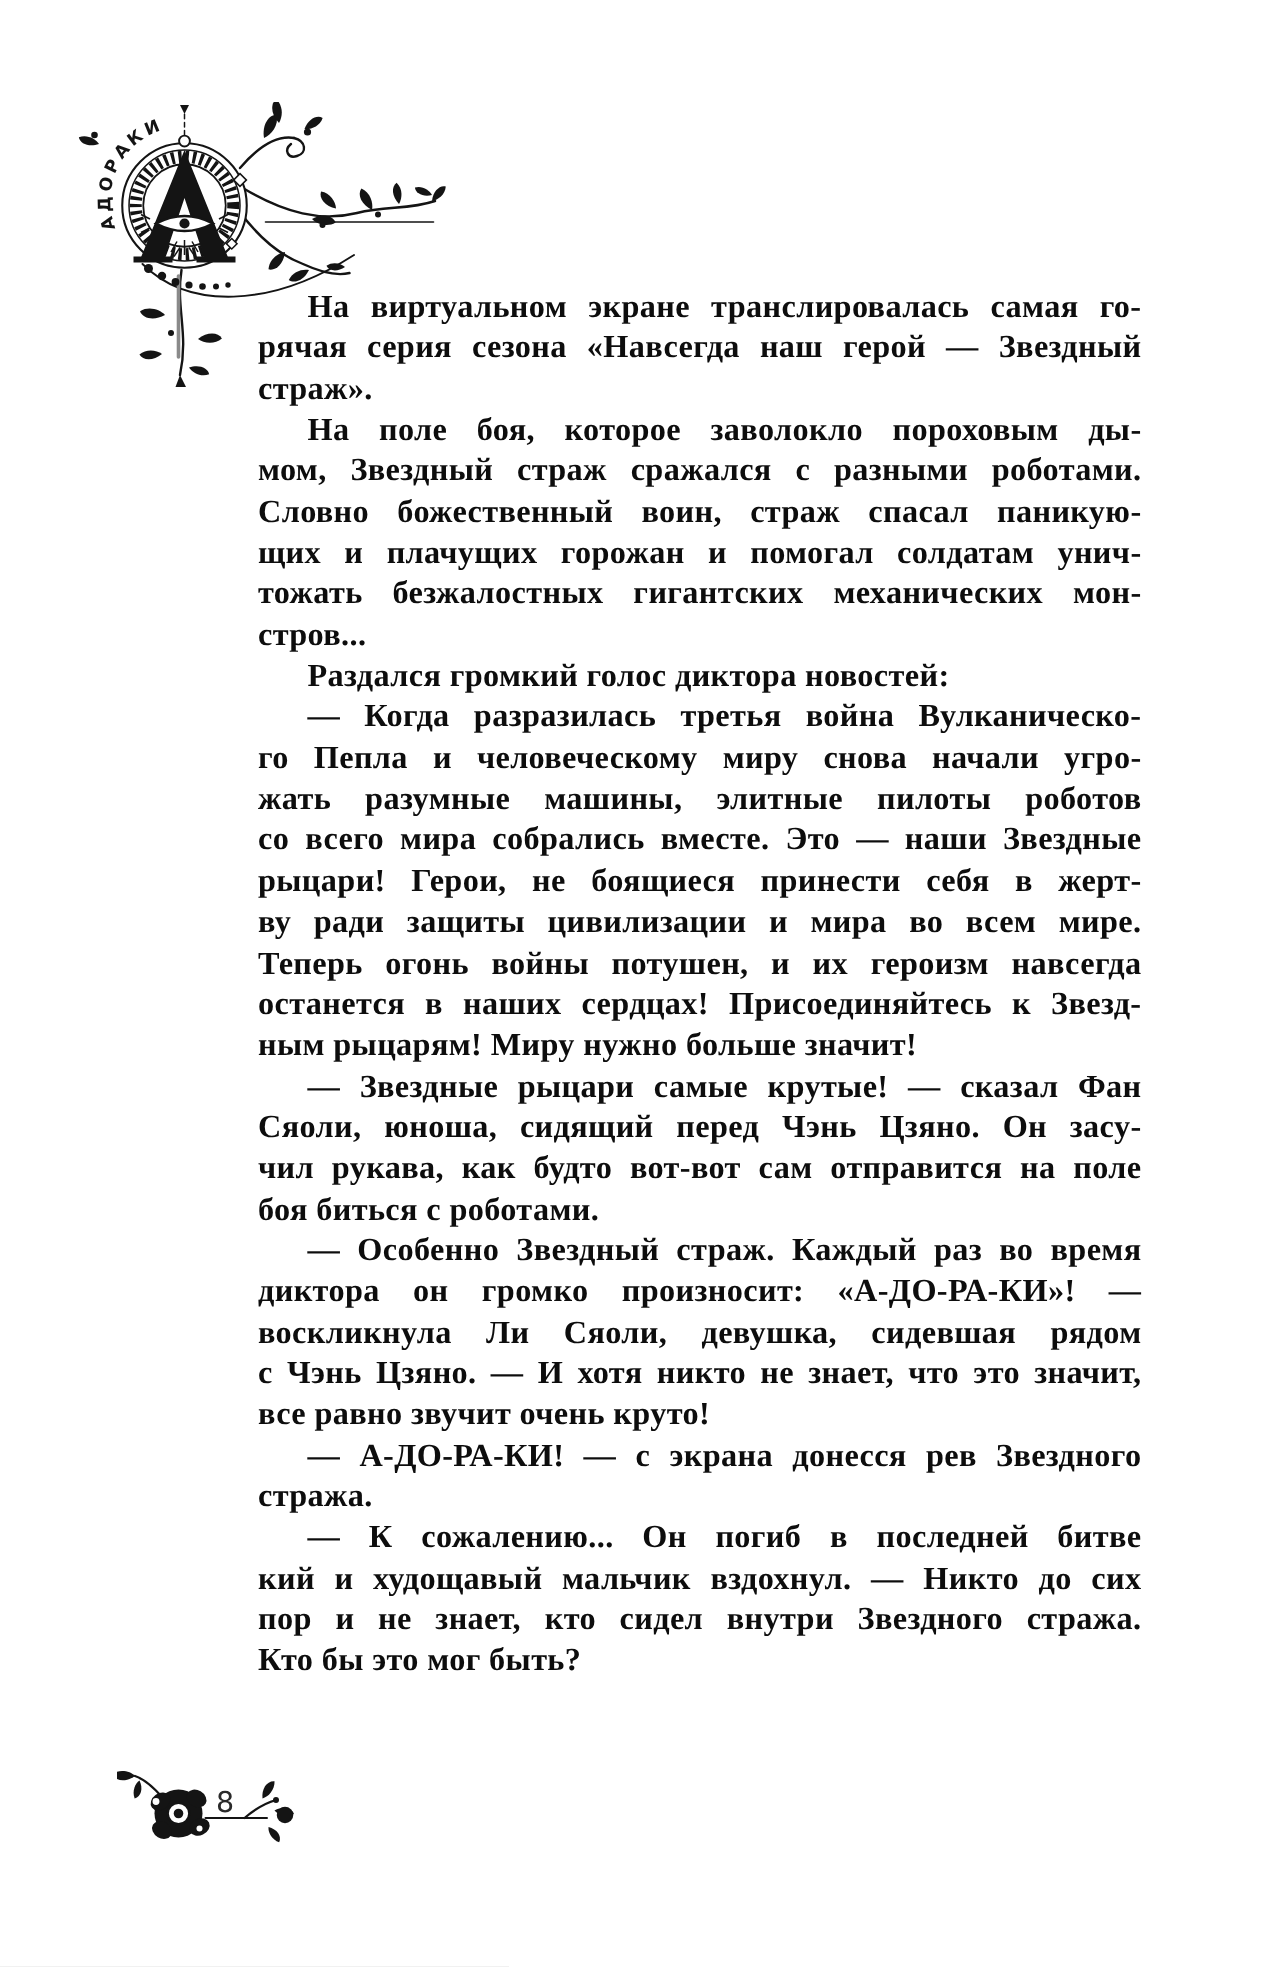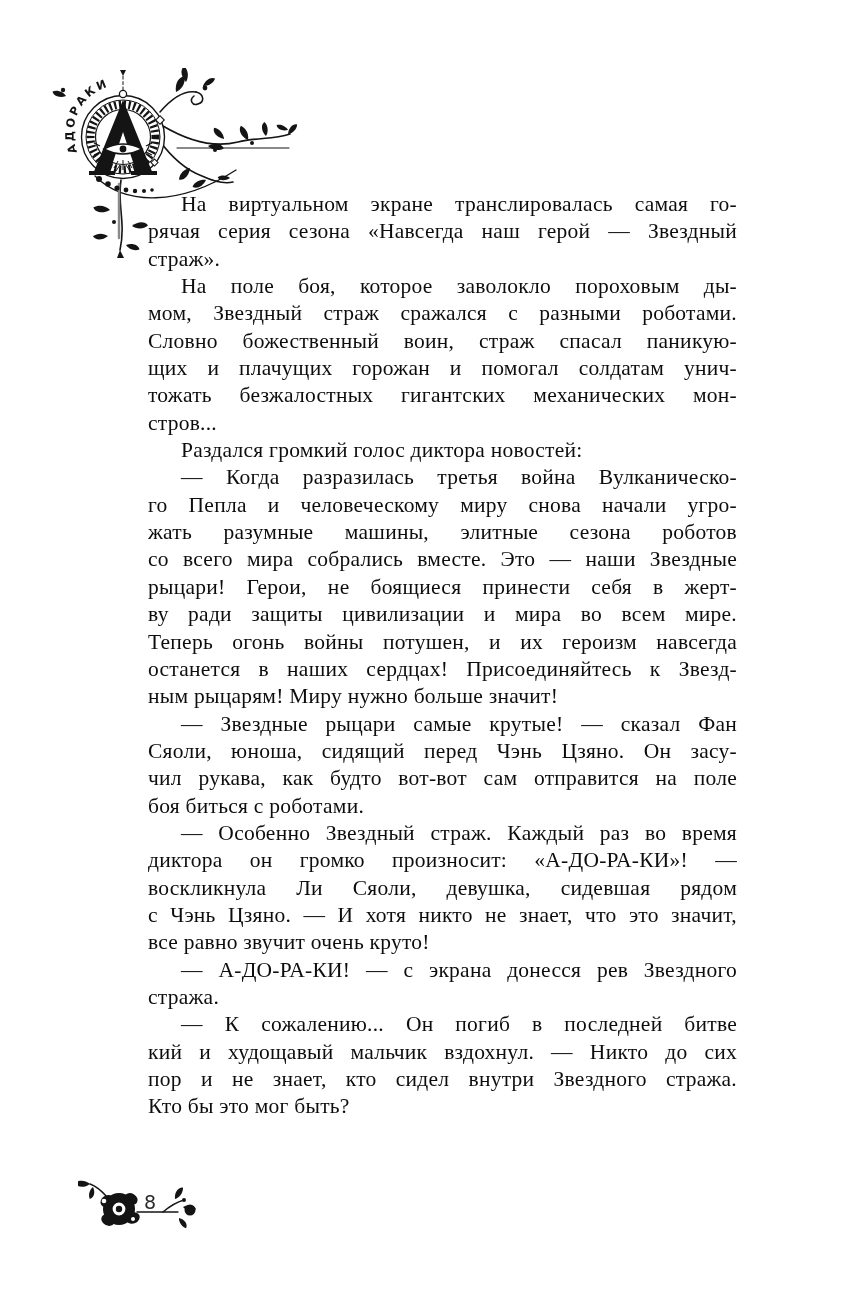--- a/index.html
+++ b/index.html
@@ -3,22 +3,22 @@
 <meta charset="utf-8">
 <style>
   html,body{margin:0;padding:0;background:#e8e8e8;}
   .page{
     position:relative;width:844px;height:1311px;background:#ffffff;
     margin:0 auto;overflow:hidden;
     font-family:"Liberation Serif","DejaVu Serif",serif;
   }
   .ornament-top{position:absolute;left:50px;top:68px;}
   .text-block{
-    position:absolute;left:148px;top:191px;width:589px;
-    font-weight:400;font-size:21.5px;line-height:27.35px;
+    position:absolute;left:172px;top:191px;width:589px;
+    font-weight:700;font-size:21.5px;line-height:27.35px;
     color:#0d0d0d;letter-spacing:0.25px;
   }
   .para{margin:0;}
   .line{
     text-align:justify;text-align-last:justify;
     height:27.35px;overflow:hidden;white-space:normal;
   }
   .line.last{text-align-last:left;}
   .line.first{text-indent:33px;}
   .ornament-bottom{position:absolute;left:78px;top:1178px;}
@@ -142,21 +142,21 @@
         <div class="line">щих и плачущих горожан и помогал солдатам унич-</div>
         <div class="line">тожать безжалостных гигантских механических мон-</div>
         <div class="line last">стров...</div>
       </div>
       <div class="para">
         <div class="line first last">Раздался громкий голос диктора новостей:</div>
       </div>
       <div class="para">
         <div class="line first">— Когда разразилась третья война Вулканическо-</div>
         <div class="line">го Пепла и человеческому миру снова начали угро-</div>
-        <div class="line">жать разумные машины, элитные сезона роботов</div>
+        <div class="line">жать разумные машины, элитные пилоты роботов</div>
         <div class="line">со всего мира собрались вместе. Это — наши Звездные</div>
         <div class="line">рыцари! Герои, не боящиеся принести себя в жерт-</div>
         <div class="line">ву ради защиты цивилизации и мира во всем мире.</div>
         <div class="line">Теперь огонь войны потушен, и их героизм навсегда</div>
         <div class="line">останется в наших сердцах! Присоединяйтесь к Звезд-</div>
         <div class="line last">ным рыцарям! Миру нужно больше значит!</div>
       </div>
       <div class="para">
         <div class="line first">— Звездные рыцари самые крутые! — сказал Фан</div>
         <div class="line">Сяоли, юноша, сидящий перед Чэнь Цзяно. Он засу-</div>

